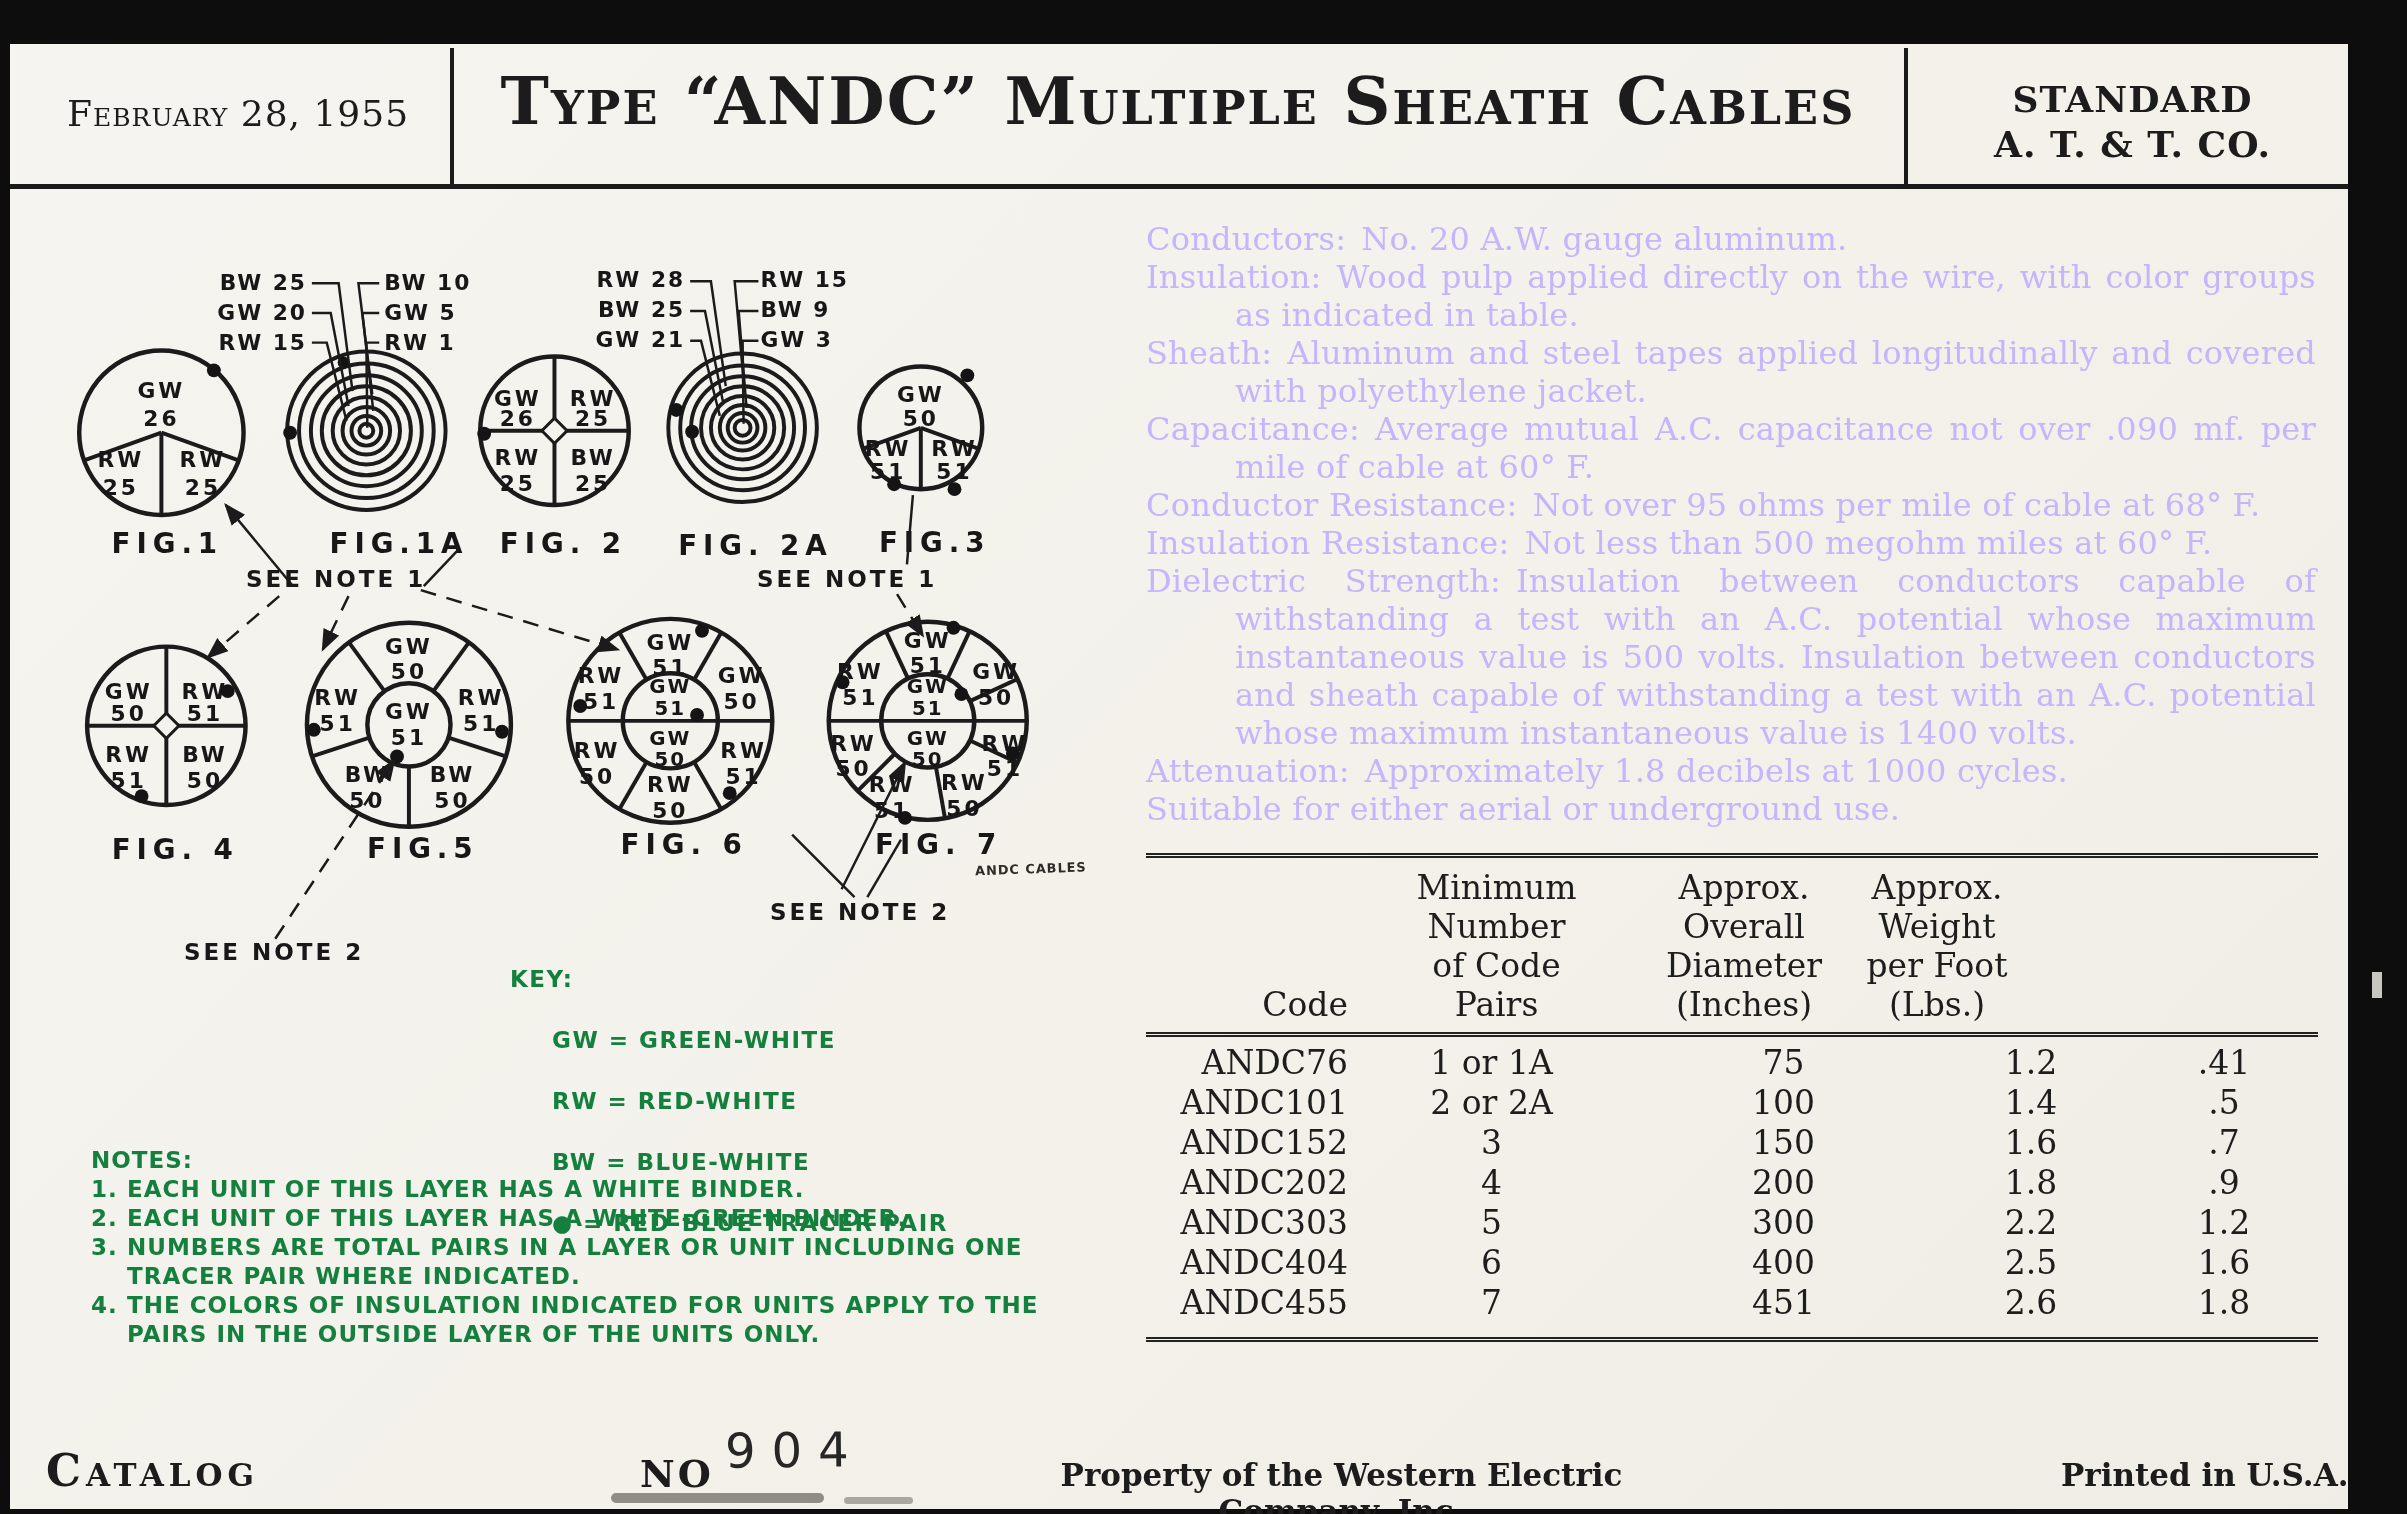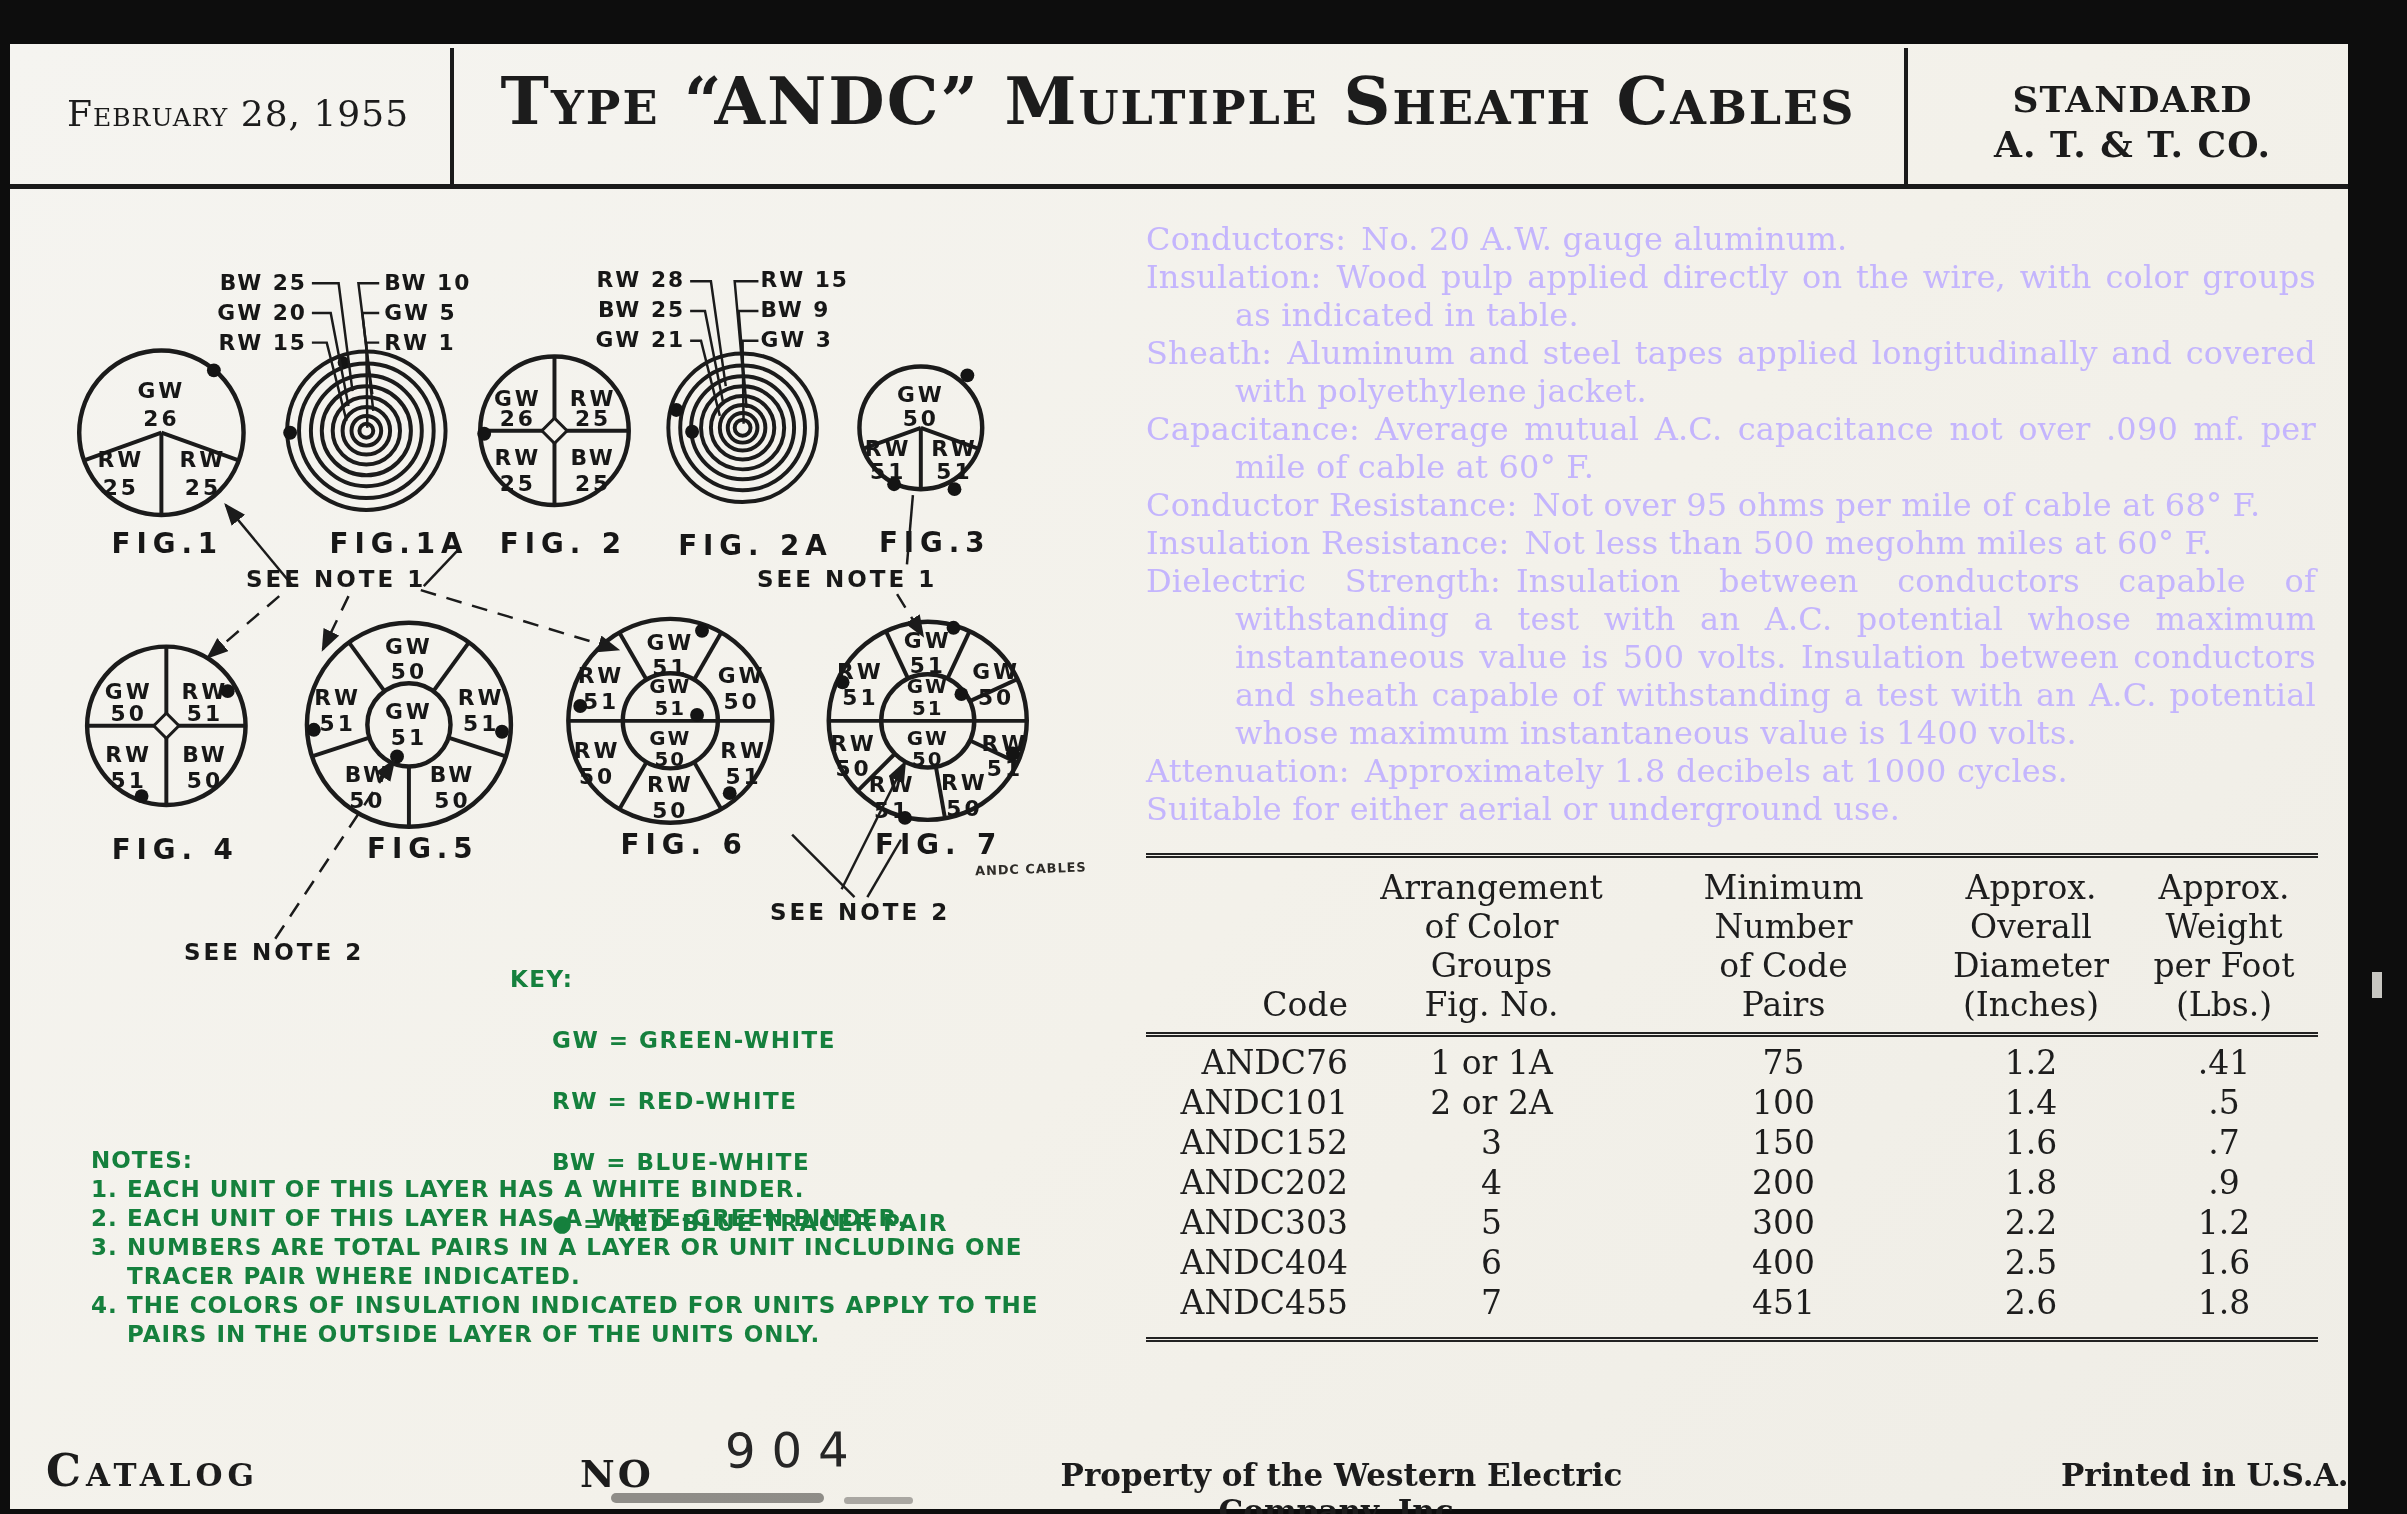--- a/index.html
+++ b/index.html
@@ -53,21 +53,21 @@
   .tr{display:flex;}
   .c0{width:198px;text-align:right;padding-left:4px;}
   .c1{width:287px;text-align:center;}
   .c2{width:297px;text-align:center;}
   .c3{width:198px;text-align:center;}
   .c4{width:188px;text-align:center;}
 
   
   .ft-catalog{position:absolute;left:46px;top:1445px;font-variant:small-caps;font-weight:bold;
               font-size:44px;letter-spacing:5px;}
-  .ft-no{position:absolute;left:580px;top:1451px;font-weight:bold;font-size:38px;letter-spacing:3px;}
+  .ft-no{position:absolute;left:640px;top:1451px;font-weight:bold;font-size:38px;letter-spacing:3px;}
   .ft-num{position:absolute;left:725px;top:1422px;font-family:"DejaVu Sans",sans-serif;
           font-size:48px;letter-spacing:16px;color:#262626;transform:rotate(-.6deg);}
   .ft-prop{position:absolute;left:1005px;top:1457px;width:673px;text-align:center;
            font-weight:bold;font-size:31px;}
   .ft-printed{position:absolute;left:2061px;top:1457px;font-weight:bold;font-size:31px;}
 
   
   svg{position:absolute;left:0;top:0;pointer-events:none;}
   svg .outline{fill:none;stroke:#1b1b1b;stroke-width:4.5;}
   svg .divider{fill:none;stroke:#1b1b1b;stroke-width:4;}
@@ -386,26 +386,20 @@
   <p class="spec"><span class="term">Dielectric Strength:</span><span>Insulation between conductors capable of withstanding a test with an A.C. potential whose maximum instantaneous value is 500 volts. Insulation between conductors and sheath capable of withstanding a test with an A.C. potential whose maximum instantaneous value is 1400 volts.</span></p>
   <p class="spec"><span class="term">Attenuation:</span><span>Approximately 1.8 decibels at 1000 cycles.</span></p>
   <p class="spec"><span>Suitable for either aerial or underground use.</span></p>
 </div>
 
 <div class="tbl">
   <div class="thead">
     <div class="cell c0">
         <span>Code</span>
       </div>
-    <div class="cell c1">
-      <span>Arrangement</span>
-        <span>of Color</span>
-        <span>Groups</span>
-        <span>Fig. No.</span>
-    </div>
     <div class="cell c2">
       <span>Minimum</span>
         <span>Number</span>
         <span>of Code</span>
         <span>Pairs</span>
     </div>
     <div class="cell c3">
       <span>Approx.</span>
         <span>Overall</span>
         <span>Diameter</span>

